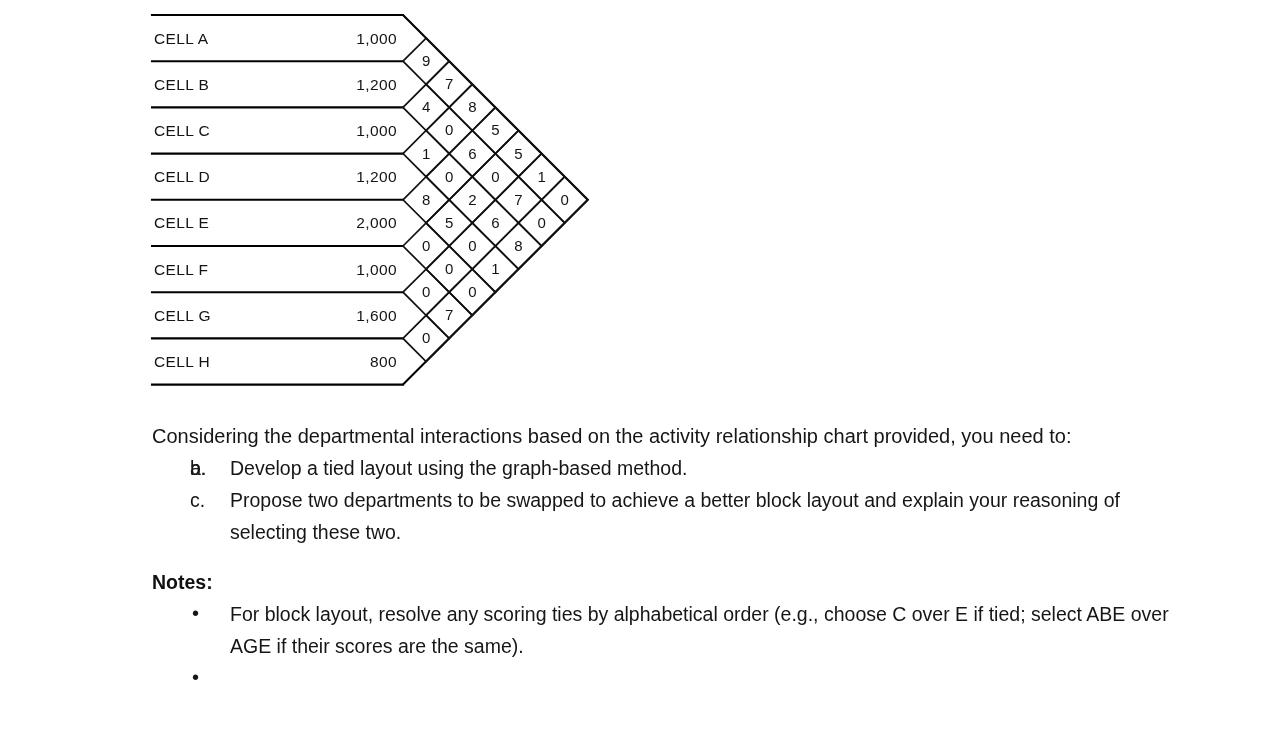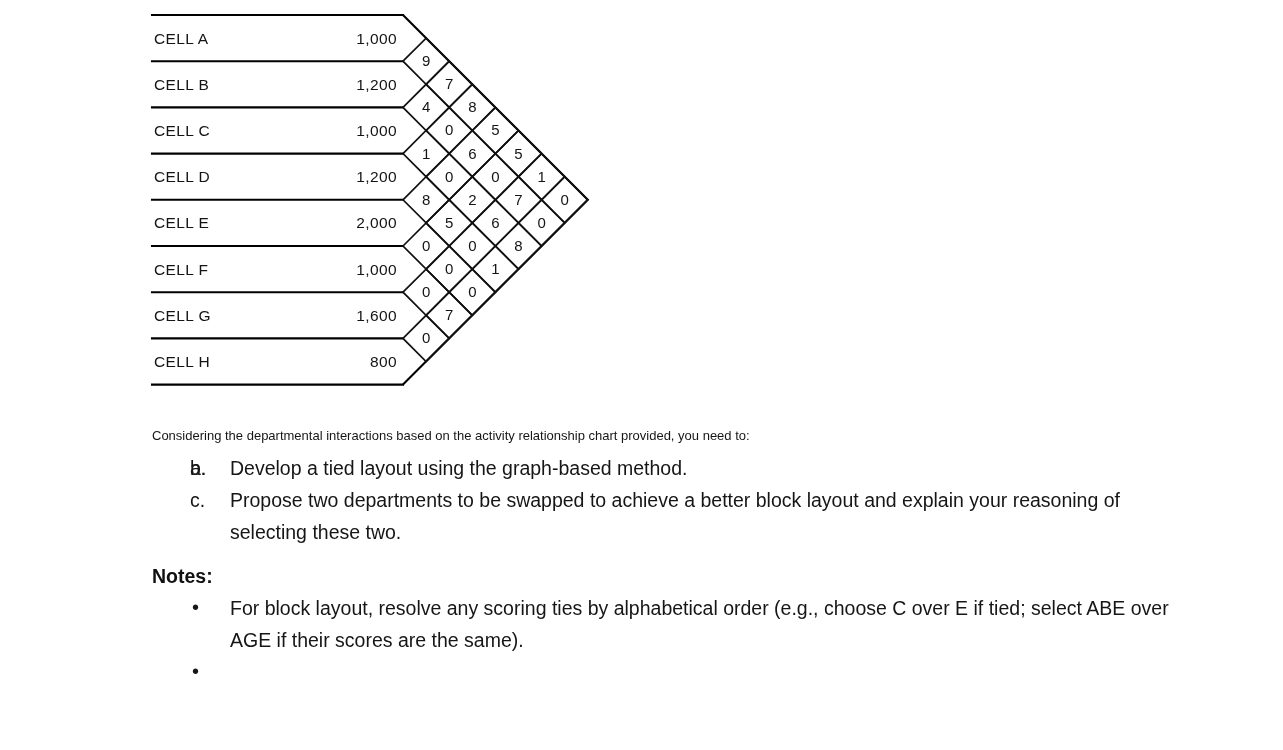--- a/index.html
+++ b/index.html
@@ -43,21 +43,21 @@
   .rel-diag{stroke:#111;stroke-width:1.7;fill:none;}
   .rel-outline{stroke:#000;stroke-width:2.1;fill:none;stroke-linejoin:miter;}
 
   
   #prose{
     position:absolute;
     left:152px; top:420px;
     width:960px;
   }
   .para{
-    font-size:13px;
+    font-size:20px;
     line-height:32px;
     color:#161616;
     margin:0 0 0 0;
     width:920px;
   }
   ol.alpha{
     list-style:none;
     margin:0;padding:0;
   }
   ol.alpha > li{
@@ -72,21 +72,21 @@
     position:absolute;
     left:38px; top:0;
     width:26px;
     text-align:left;
   }
   .notes-head{
     font-size:19.5px;
     line-height:32px;
     font-weight:bold;
     color:#111;
-    margin-top:12px;
+    margin-top:18px;
   }
   ul.bullets{
     list-style:none;
     margin:0;padding:0;
   }
   ul.bullets > li{
     position:relative;
     font-size:19.5px;
     line-height:32px;
     color:#161616;

